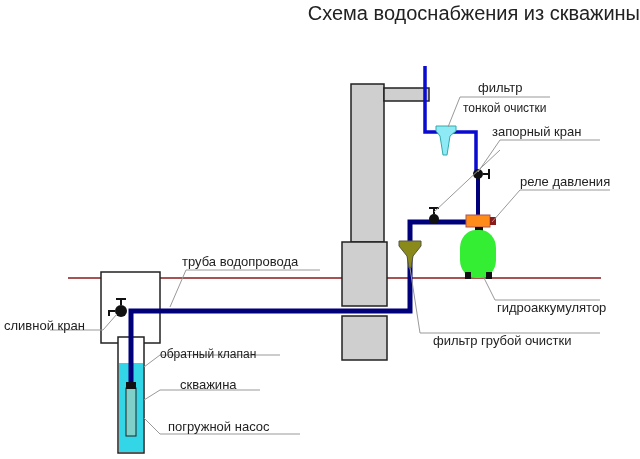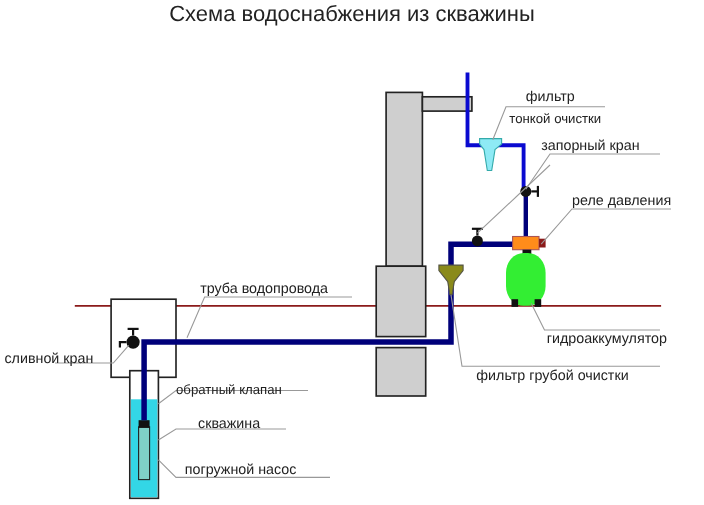--- a/index.html
+++ b/index.html
@@ -1,17 +1,17 @@
 <!DOCTYPE html>
 <html><head>
 <meta charset="utf-8">
 <style>
   html,body{margin:0;padding:0;background:#fff;}
   body{width:640px;height:459px;position:relative;overflow:hidden;font-family:"Liberation Sans",sans-serif;}
-  #title{position:absolute;left:0;top:2px;width:640px;text-align:center;font-size:20px;color:#222;}
+  #title{position:absolute;left:0;top:2px;width:640px;text-align:right;font-size:20px;color:#222;}
   svg{position:absolute;left:0;top:0;}
   .lbl{font-family:"Liberation Sans",sans-serif;font-size:13px;fill:#222;}
 </style>
 </head>
 <body>
 
 <div id="title">Схема водоснабжения из скважины</div>
 
 <svg width="640" height="459" viewBox="0 0 640 459">
 

